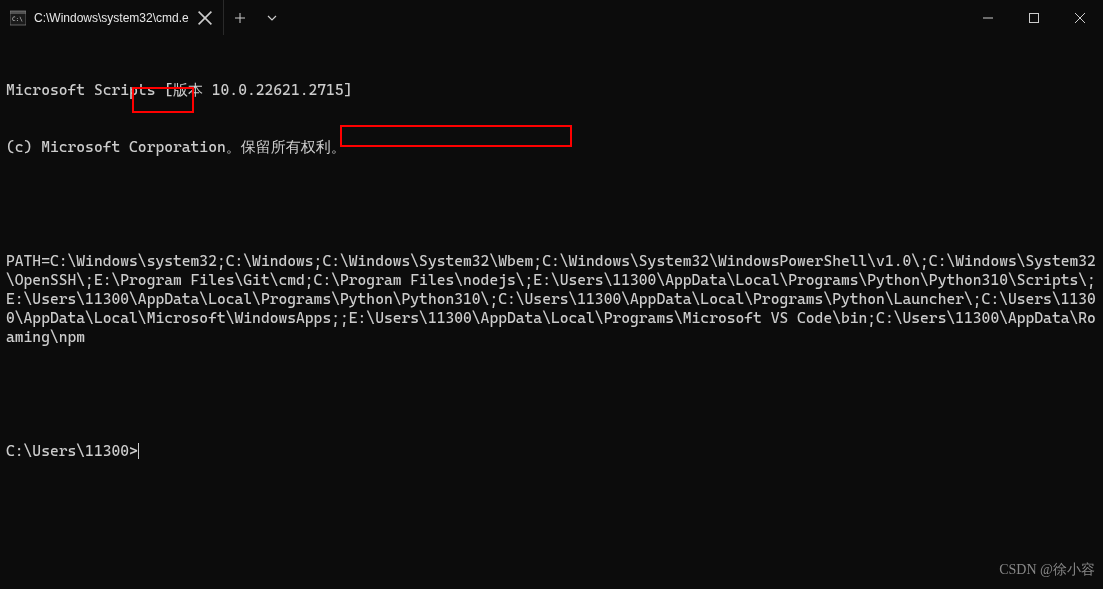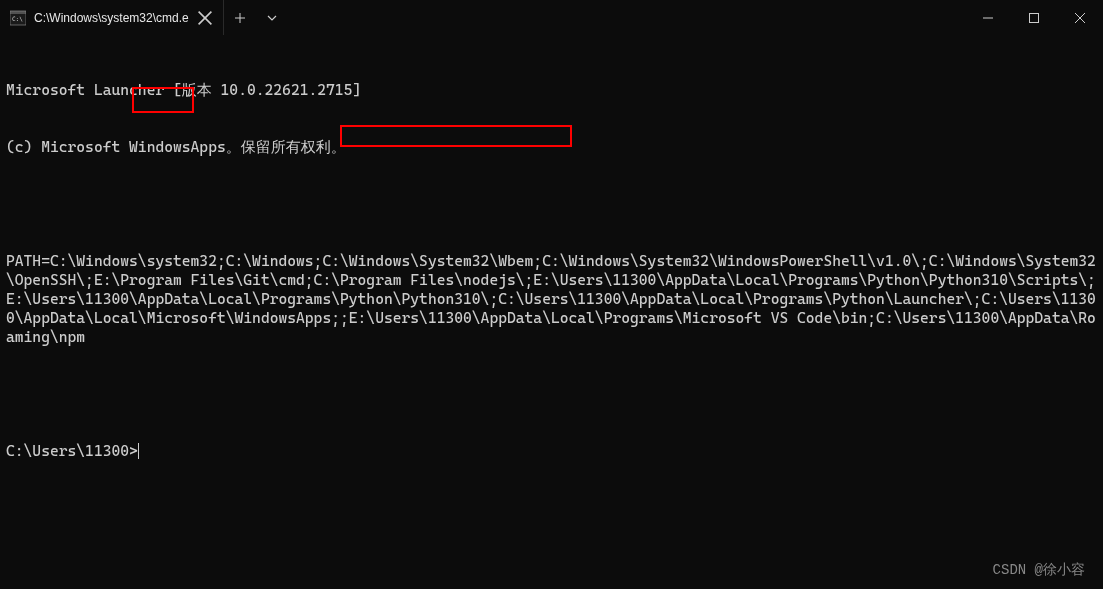--- a/index.html
+++ b/index.html
@@ -103,24 +103,24 @@
       display: inline-block;
       width: 1px;
       height: 16px;
       background: #cccccc;
       vertical-align: middle;
       margin-bottom: 2px;
     }
     .watermark {
       position: absolute;
       bottom: 10px;
-      right: 18px;
+      right: 8px;
       color: #888888;
       font-size: 14px;
-      font-family: Liberation Mono, monospace;
+      font-family: Liberation Serif, serif;
     }
     .blank-line { height: 19px; }
   </style>
 </head>
 <body>
 
 <div class="title-bar">
   <div class="tab">
     <span class="tab-icon">
       <svg viewBox="0 0 16 16">
@@ -164,22 +164,22 @@
     <div class="win-btn">
       <svg viewBox="0 0 10 10">
           <line x1="0" y1="0" x2="10" y2="10" stroke="#ccc" stroke-width="1"></line>
           <line x1="10" y1="0" x2="0" y2="10" stroke="#ccc" stroke-width="1"></line>
         </svg>
     </div>
   </div>
 </div>
 
 <div class="terminal">
-  <div>Microsoft Launcher [版本 10.0.22621.2715]</div>
-  <div>(c) Microsoft WindowsApps。保留所有权利。</div>
+  <div>Microsoft Scripts [版本 10.0.22621.2715]</div>
+  <div>(c) Microsoft Corporation。保留所有权利。</div>
   <div class="blank-line"></div>
   <div>PATH=C:\Windows\system32;C:\Windows;C:\Windows\System32\Wbem;C:\Windows\System32\WindowsPowerShell\v1.0\;C:\Windows\System32\OpenSSH\;E:\Program Files\Git\cmd;C:\Program Files\nodejs\;E:\Users\11300\AppData\Local\Programs\Python\Python310\Scripts\;E:\Users\11300\AppData\Local\Programs\Python\Python310\;C:\Users\11300\AppData\Local\Programs\Python\Launcher\;C:\Users\11300\AppData\Local\Microsoft\WindowsApps;;E:\Users\11300\AppData\Local\Programs\Microsoft VS Code\bin;C:\Users\11300\AppData\Roaming\npm</div>
   <div class="blank-line"></div>
   <div><span>C:\Users\11300&gt;</span><span class="cursor"></span></div>
 
   <div class="highlight-box hb1"></div>
   <div class="highlight-box hb2"></div>
 </div>
 
 <div class="watermark">CSDN @徐小容</div>

